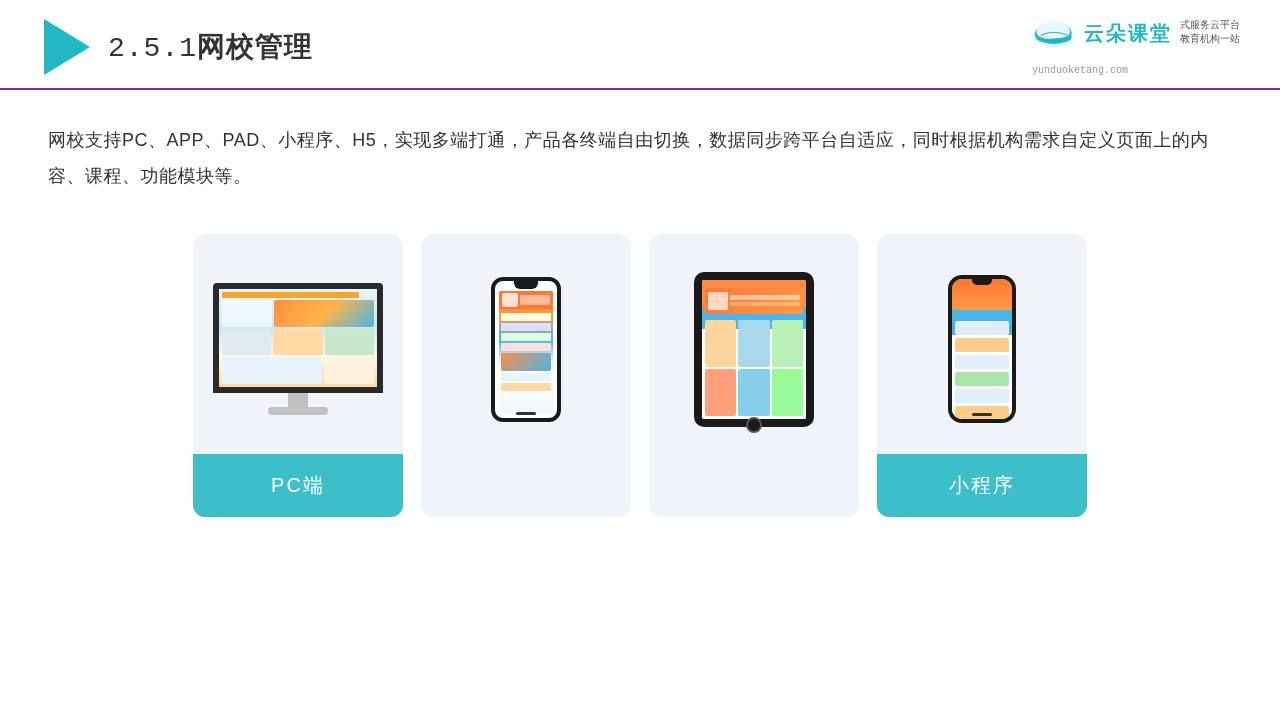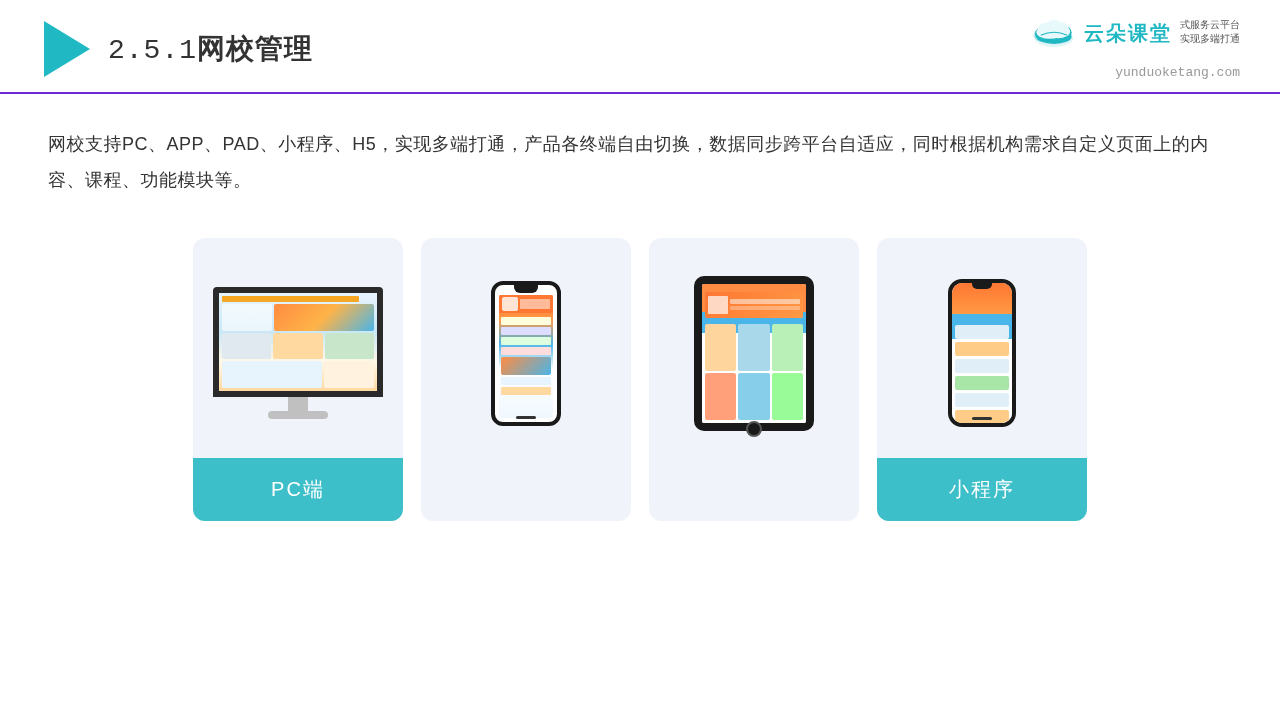--- a/index.html
+++ b/index.html
@@ -41,37 +41,37 @@
 
     .header-title span.num {
       color: #333333;
       font-weight: normal;
     }
 
     .brand-logo {
       margin-left: auto;
       display: flex;
       flex-direction: column;
-      align-items: flex-end;
+      align-items: flex-start;
     }
 
     .cloud-icon {
       width: 44px;
       height: 30px;
     }
 
     .brand-text-main {
       font-size: 20px;
       font-weight: bold;
       color: #1fb8c3;
       letter-spacing: 2px;
     }
 
     .brand-url {
-      font-size: 13px;
+      font-size: 10px;
       color: #999;
       margin-top: 17px;
     }
 
     
     .description {
       padding: 32px 48px 20px 48px;
       font-size: 18px;
       color: #333333;
       line-height: 2;
@@ -351,21 +351,21 @@
         <ellipse cx="18" cy="14" rx="10" ry="9" fill="#e8f9fb"></ellipse>
         <ellipse cx="30" cy="10" rx="11" ry="9" fill="#e8f9fb"></ellipse>
         <ellipse cx="40" cy="13" rx="10" ry="9" fill="#e8f9fb"></ellipse>
         <ellipse cx="24" cy="18" rx="18" ry="9" fill="#e8f9fb"></ellipse>
         <ellipse cx="36" cy="17" rx="16" ry="9" fill="#e8f9fb"></ellipse>
         <path d="M12 22 Q30 14 48 22" stroke="#1fb8c3" stroke-width="1.5" fill="none"></path>
       </svg>
       <span class="brand-text-main">云朵课堂</span>
       <div style="display:flex;flex-direction:column;align-items:flex-start;font-size:10px;color:#555;line-height:1.4;">
         <span>式服务云平台</span>
-        <span>实现多端打通</span>
+        <span>教育机构一站</span>
       </div>
     </div>
     <span class="brand-url">yunduoketang.com</span>
   </div>
 </div>
 
 <div class="description">
   <p>网校支持PC、APP、PAD、小程序、H5，实现多端打通，产品各终端自由切换，数据同步跨平台自适应，同时根据机构需求自定义页面上的内容、课程、功能模块等。</p>
 </div>
 

